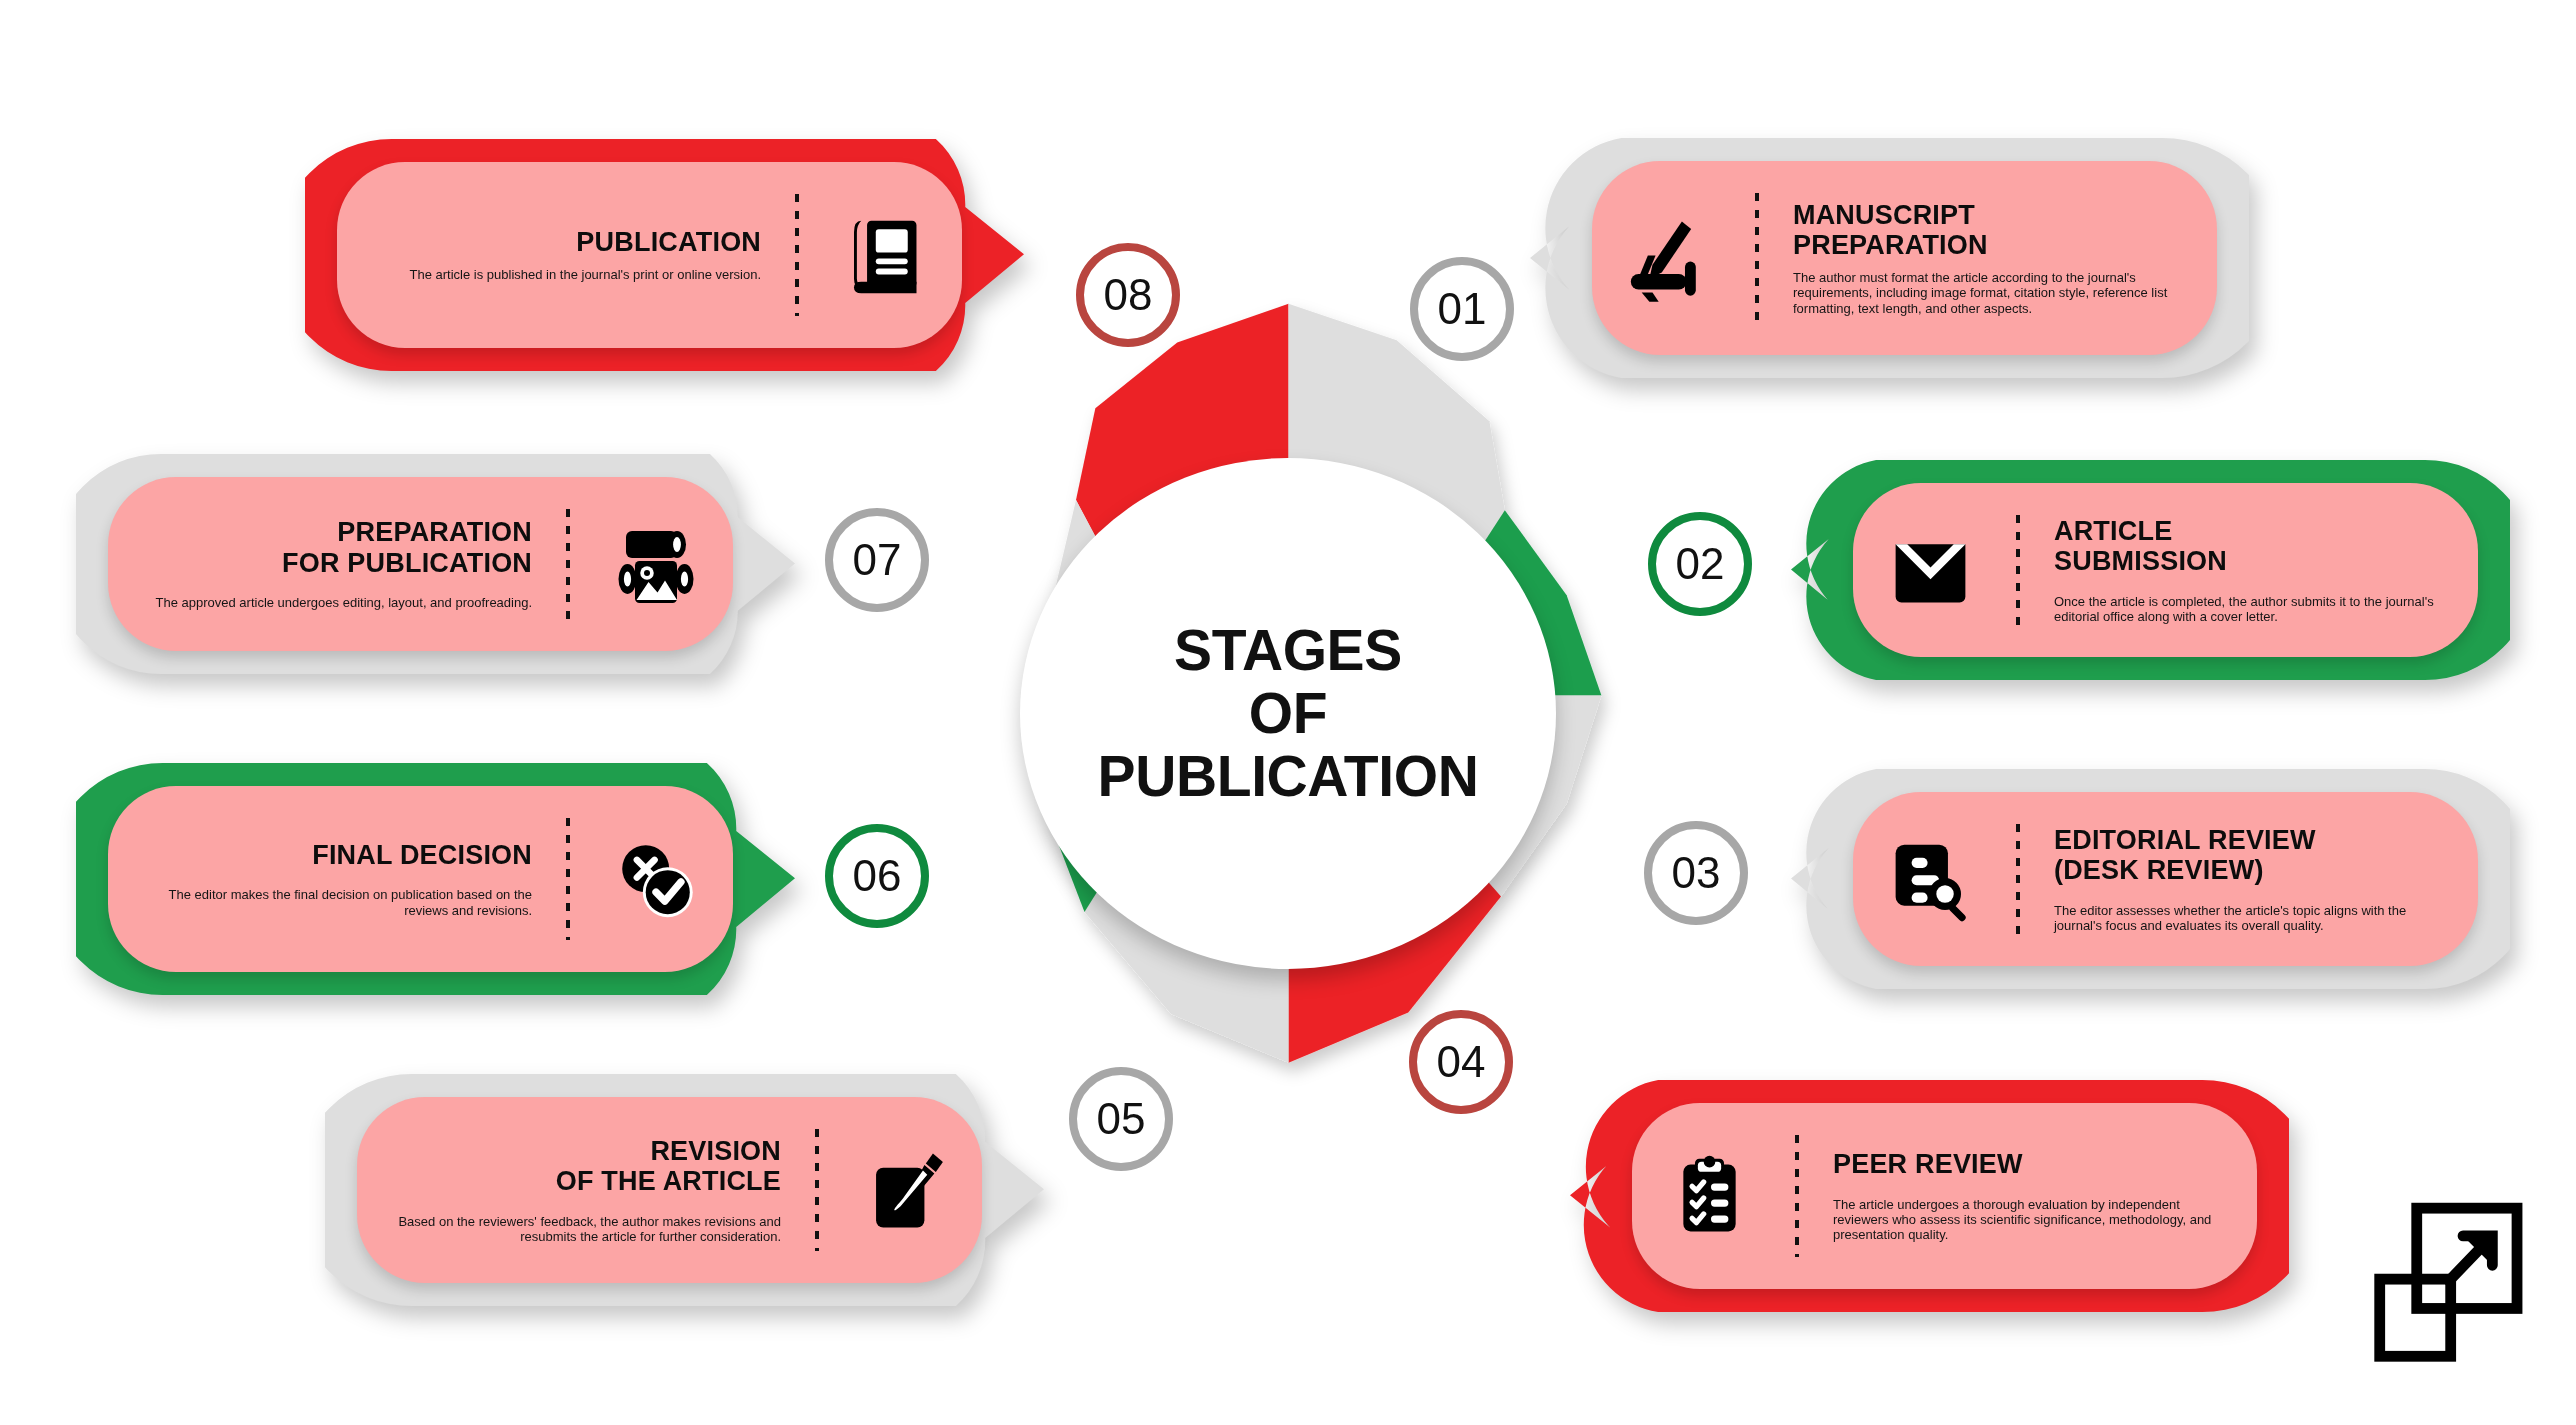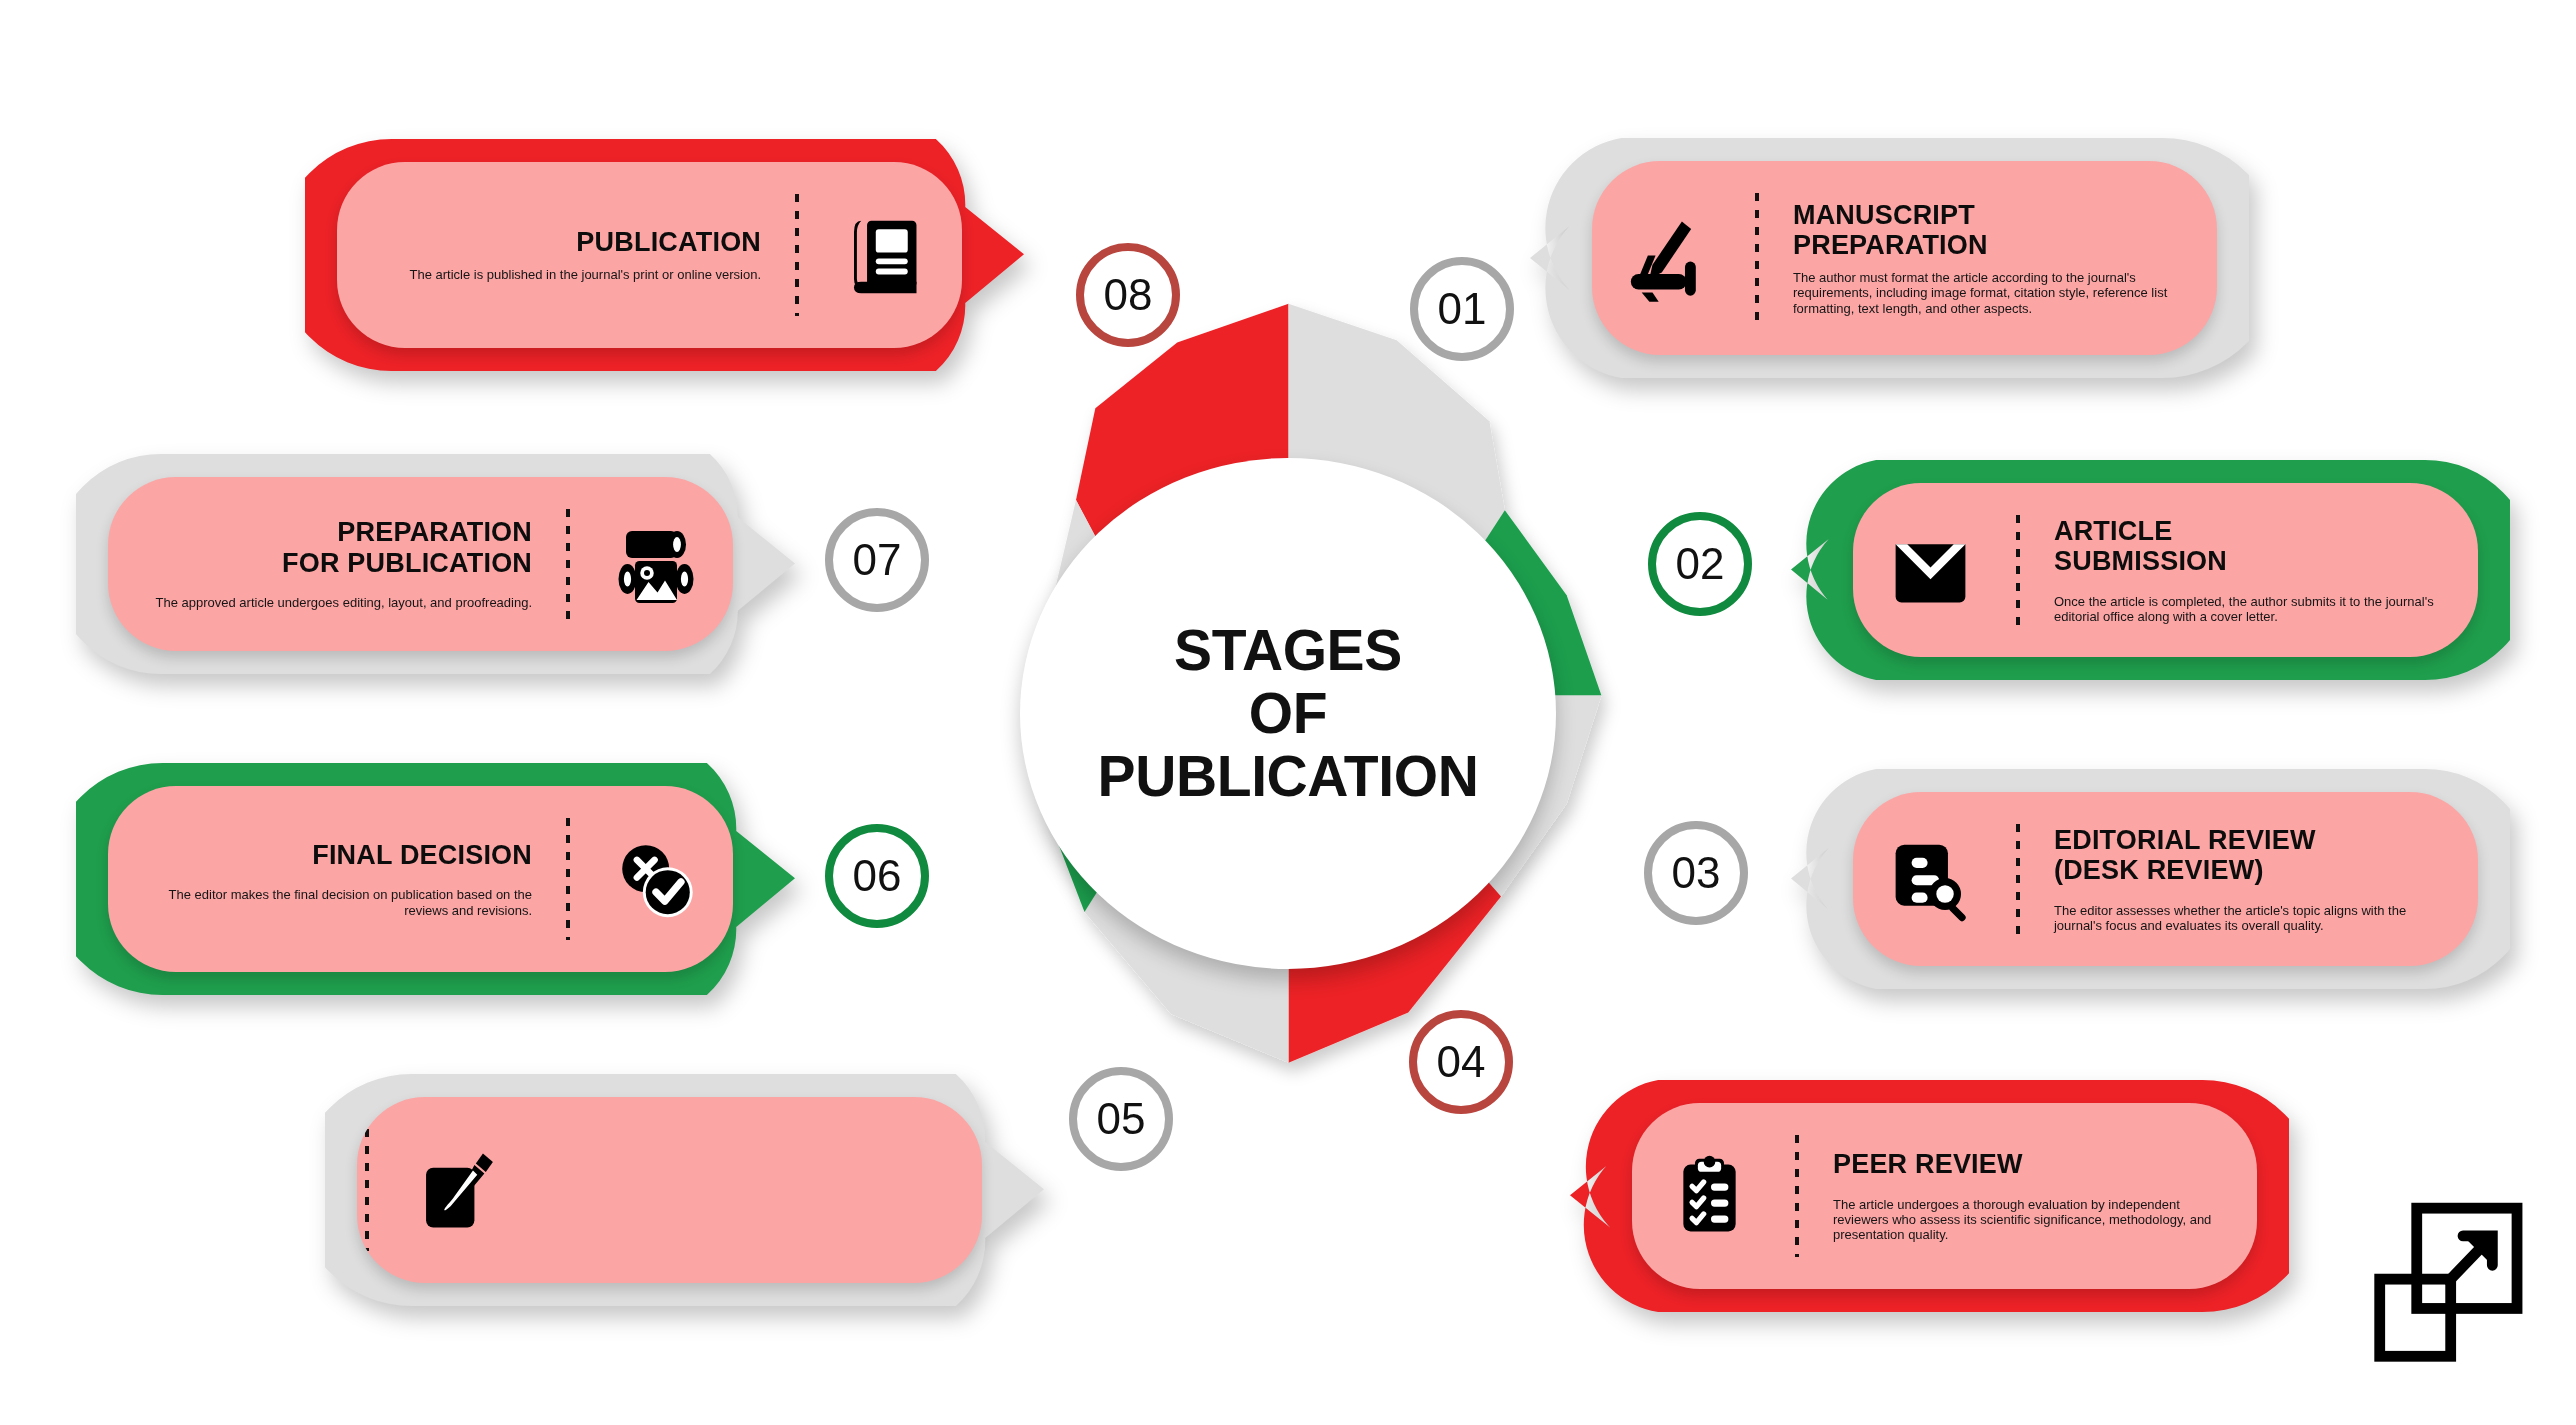--- a/index.html
+++ b/index.html
@@ -319,20 +319,25 @@
       </div>
     </div>
   </div>
 
   <div class="card left" style="left:325px; top:1074px; width:719px; height:232px;">
     <div class="card-frame">
       <svg class="frame-shape" viewBox="0 0 930 300" preserveAspectRatio="none">
         <path fill="#dedede" d="M816 0 H112 A114 114 0 0 0 112 300 H816 A114 114 0 0 0 854 212 L930 149 L854 88 A114 114 0 0 0 816 0 Z"></path>
       </svg>
       <div class="card-inner">
+        <div class="cell-text">
+          <div class="c-title gap">REVISION
+OF THE ARTICLE</div>
+          <div class="c-desc">Based on the reviewers' feedback, the author makes revisions and resubmits the article for further consideration.</div>
+        </div>
         <div class="cell-div"></div>
         <div class="cell-icon">
           <svg class="icon-svg" width="91" height="91" viewBox="0 0 64 64">
             <rect x="12" y="16" width="34" height="42" rx="5" fill="#000"></rect>
             <path fill="#000" d="M52 6 l7 6 l-5 7 l-7 -6 z"></path>
             <path fill="#000" d="M46 14 l7 6 l-20 24 c-6 7 -12 9 -10 5 c2 -4 9 -9 12 -14 z"></path>
             <path fill="#fff" d="M45 18 l3 3 l-17 20 c-4 5 -7 6 -6 4 c1 -2 5 -6 7 -9 z"></path>
           </svg>
         </div>
       </div>

